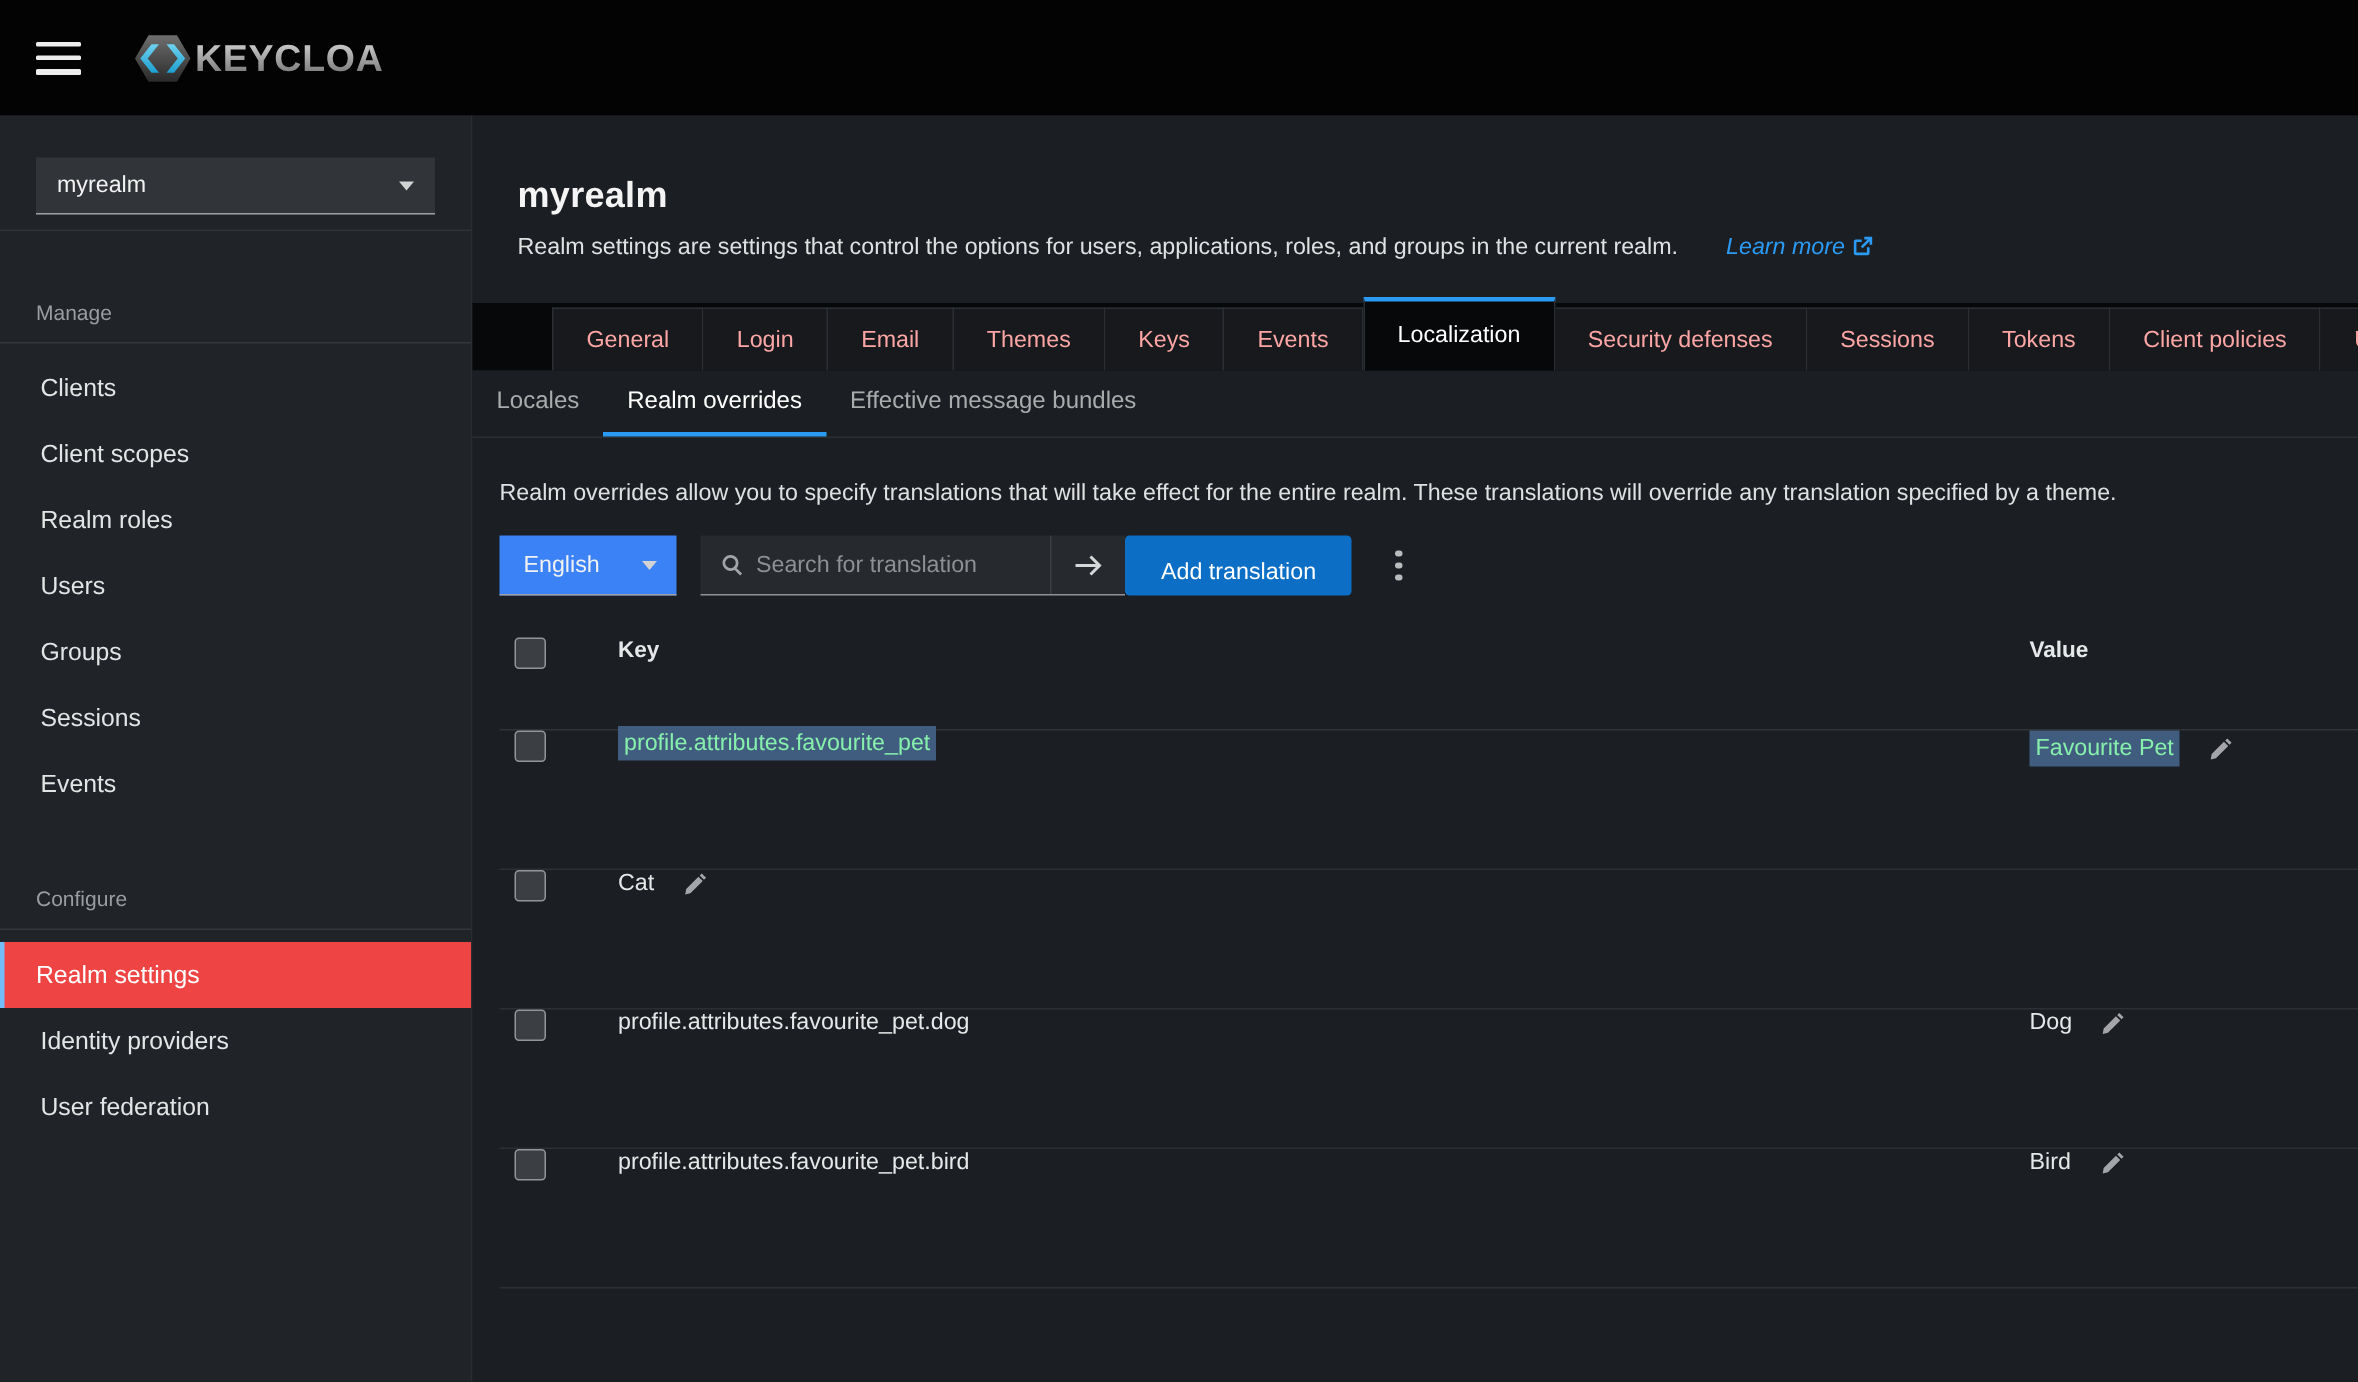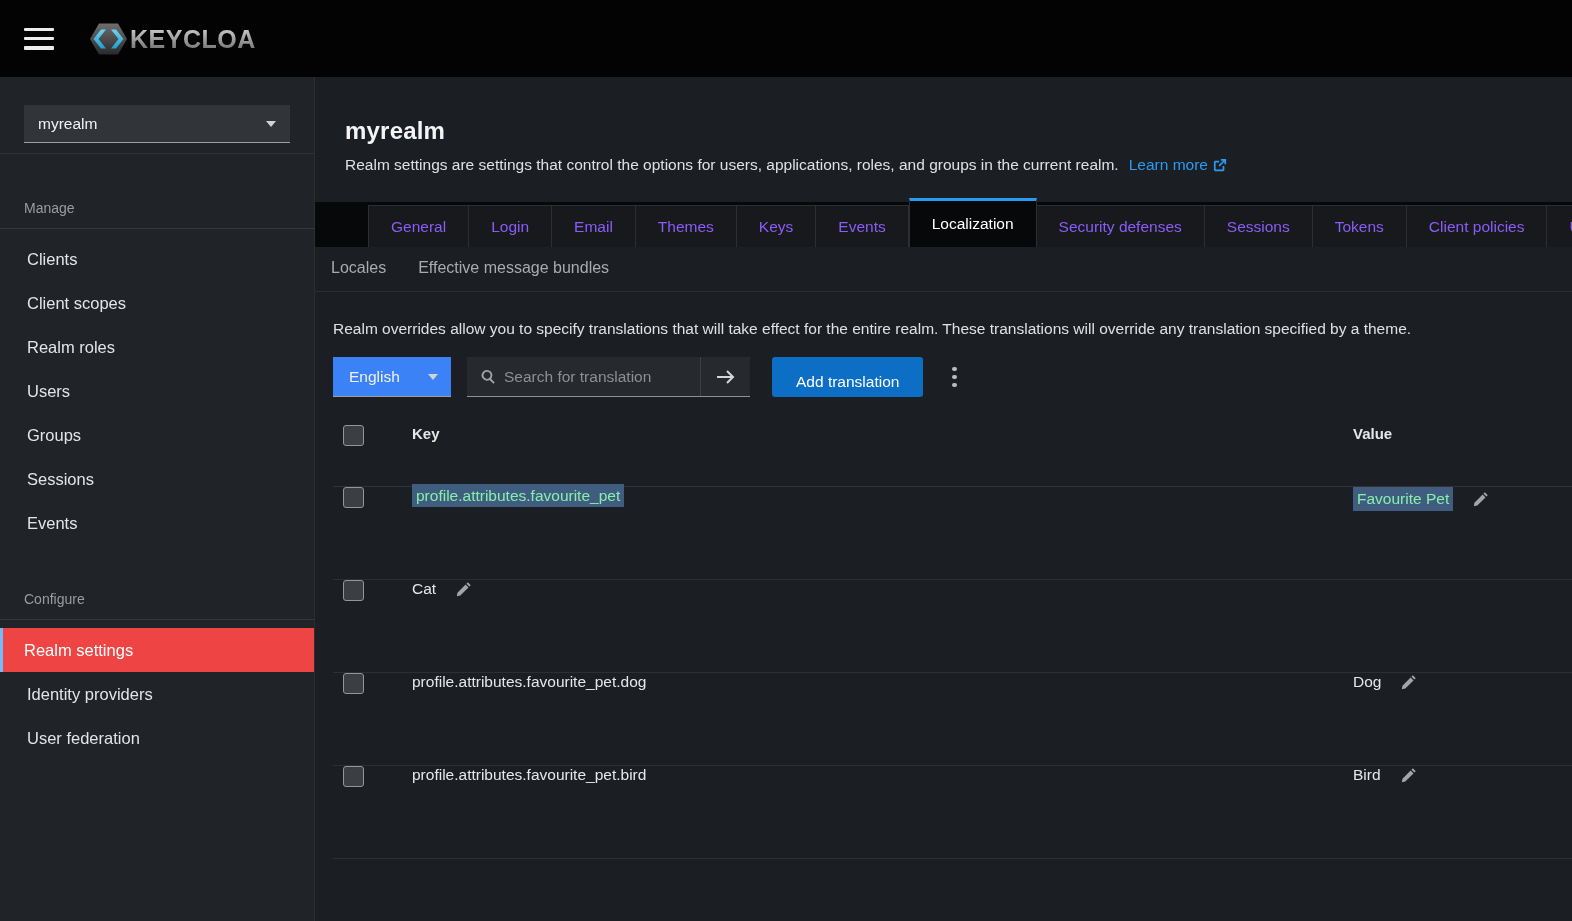--- a/index.html
+++ b/index.html
@@ -52,31 +52,31 @@
   }
   .nav-item.selected{
     background:#ef4444;border-left:3px solid var(--nav-selected-border);
     padding-left:21px;color:#fff;
   }
   
   .main{position:absolute;top:77px;left:315px;width:1257px;height:844px;background:var(--bg-content);}
   .page-header{padding:40px 30px 0 30px;}
   .page-title{font-size:24px;font-weight:bold;color:#f4f4f5;letter-spacing:.2px;}
   .page-desc{margin-top:9px;font-size:15.5px;color:#dfe0e1;line-height:21px;}
-  .learn-more{color:var(--accent);text-decoration:none;margin-left:10px;cursor:pointer;}
+  .learn-more{color:var(--accent);text-decoration:none;margin-left:32px;cursor:pointer;font-style:italic;}
   .ext-icon{display:inline-block;vertical-align:-2px;margin-left:5px;}
   
   .tab-band{
     margin-top:27px;height:45px;background:#07080a;
     display:flex;align-items:flex-end;padding-left:53px;overflow:visible;
     white-space:nowrap;
   }
   .tab{
     height:42px;display:flex;align-items:center;padding:0 22px;
-    background:#17191c;color:#8b5cf6;font-size:15.5px;cursor:pointer;
+    background:#17191c;color:#fca5a5;font-size:15.5px;cursor:pointer;
     border-right:1px solid #2b2e33;border-top:1px solid #2b2e33;
     flex:0 0 auto;
   }
   .tab:first-child{border-left:1px solid #2b2e33;}
   .tab.active{
     height:49px;background:#07080a;color:#fff;
     border-top:3px solid var(--accent);
     border-left:1px solid #2b2e33;border-right:1px solid #2b2e33;
   }
   .tab.clipped{overflow:hidden;}
@@ -103,21 +103,21 @@
   .search-box input{
     background:transparent;border:0;outline:none;color:#e8e9ea;
     font-family:"Liberation Sans",sans-serif;font-size:15.5px;margin-left:9px;width:185px;
   }
   .search-box input::placeholder{color:#8d9093;}
   .search-submit{
     width:50px;display:flex;align-items:center;justify-content:center;
     border-left:1px solid #3c3f43;color:#d6d7d8;font-size:20px;cursor:pointer;
   }
   .btn-primary{
-    margin-left:22px;height:40px;padding:16px 24px;border:0;border-radius:3px;
+    height:40px;padding:16px 24px;border:0;border-radius:3px;
     background:var(--primary-button);color:#fff;font-size:15.5px;
     font-family:"Liberation Sans",sans-serif;cursor:pointer;
   }
   .kebab{margin-left:23px;display:flex;flex-direction:column;gap:3.5px;padding:6px;cursor:pointer;}
   .kebab i{width:4.5px;height:4.5px;border-radius:50%;background:#b9bbbd;}
   
   .table{margin-top:28px;}
   .t-row{display:flex;align-items:flex-start;}
   .t-head{height:62px;border-bottom:1px solid #303338;font-weight:bold;font-size:15px;color:#f0f1f2;}
   .t-body-row{height:93px;border-bottom:1px solid #2c2f33;font-size:15.5px;}
@@ -213,20 +213,21 @@
     <div class="tab active">Localization</div>
     <div class="tab">Security defenses</div>
     <div class="tab">Sessions</div>
     <div class="tab">Tokens</div>
     <div class="tab">Client policies</div>
     <div class="tab clipped">Use</div>
   </div>
 
   <div class="subtabs">
     <div class="subtab">Locales</div>
+    <div class="subtab active">Realm overrides</div>
     <div class="subtab">Effective message bundles</div>
   </div>
 
   <div class="section">
     <p class="section-desc">Realm overrides allow you to specify translations that will take effect for the entire realm. These translations will override any translation specified by a theme.</p>
 
     <div class="toolbar">
       <div class="locale-select">
         <span>English</span>
         <span class="caret-down"></span>

